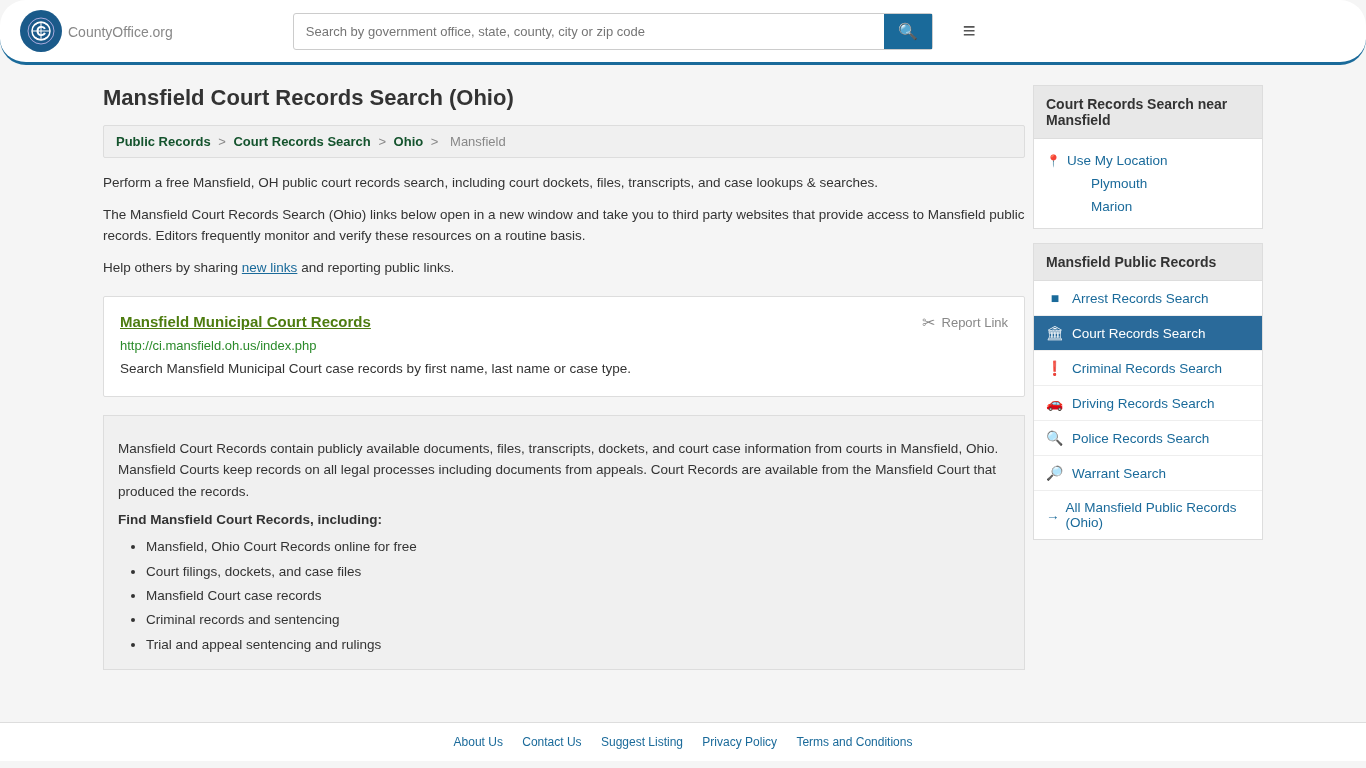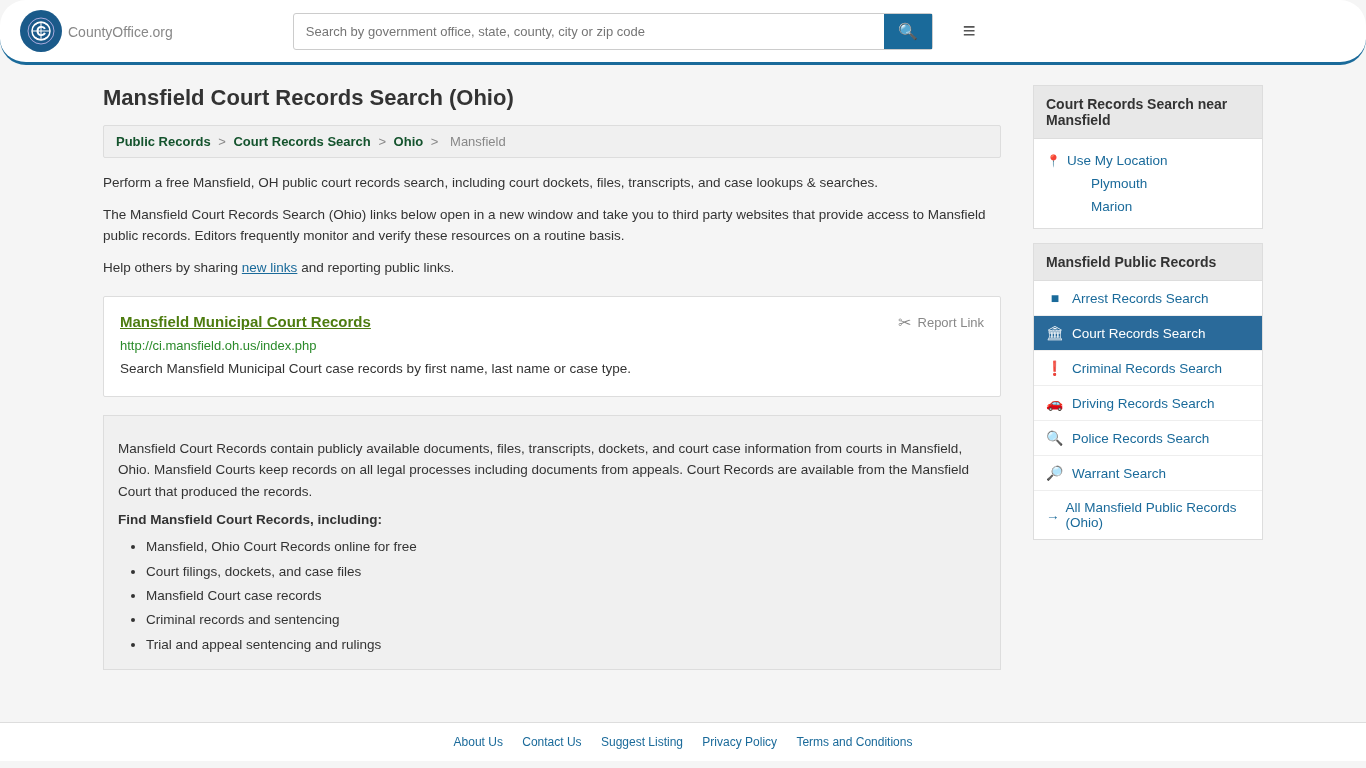--- a/index.html
+++ b/index.html
@@ -77,21 +77,21 @@
       color: #555;
       margin-left: 10px;
     }
 
     
     .main-container {
       max-width: 1200px;
       margin: 0 auto;
       padding: 20px;
       display: flex;
-      gap: 32px;
+      gap: 8px;
     }
 
     
     .content-area {
       flex: 1;
     }
     .page-title {
       font-size: 22px;
       font-weight: bold;
       color: #333;

